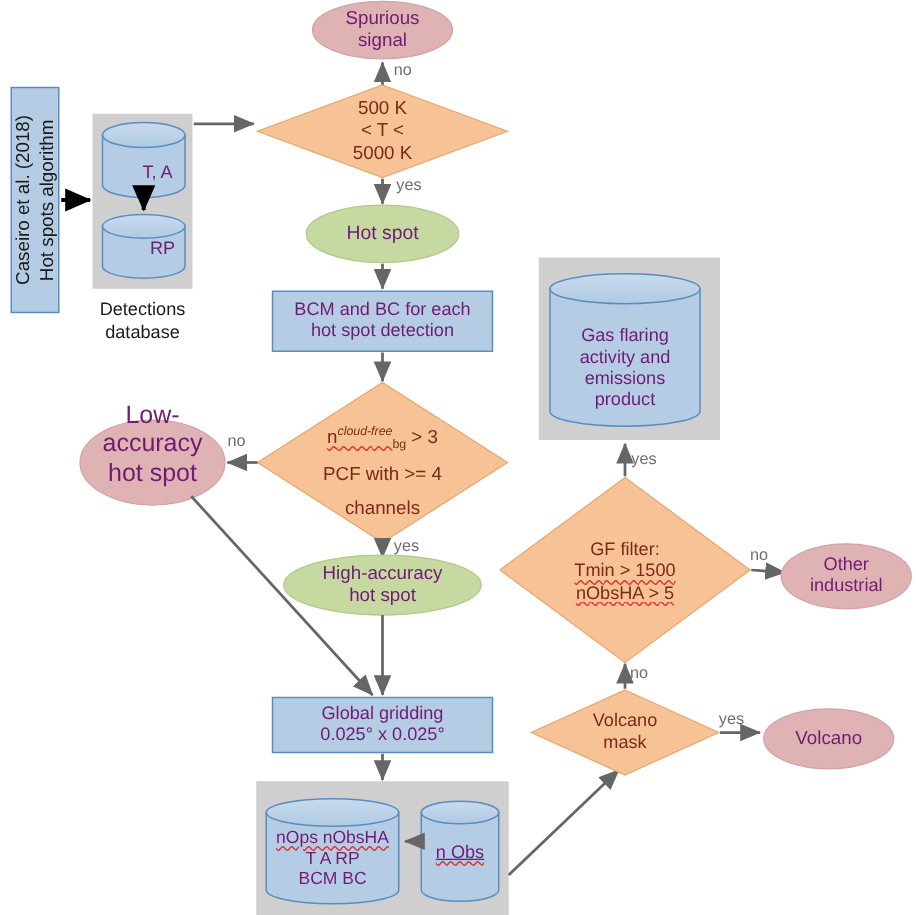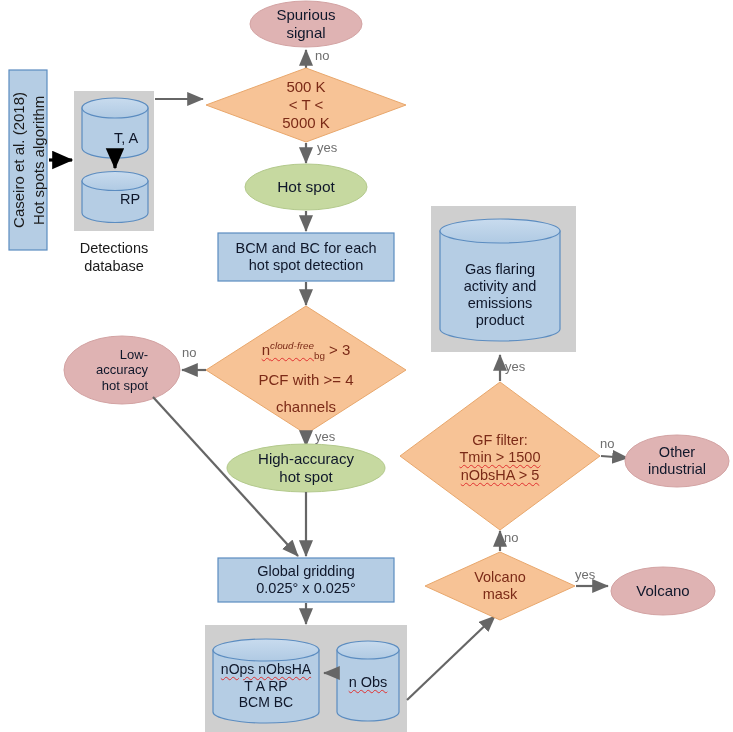--- a/index.html
+++ b/index.html
@@ -27,21 +27,21 @@
   .node-text {
     position: absolute;
     display: flex;
     align-items: center;
     justify-content: center;
     text-align: center;
     line-height: 1.18;
     pointer-events: none;
     white-space: pre-line;
   }
-  .txt-dark { color: #0f172a; }
+  .txt-dark { color: #701a75; }
   .txt-red  { color: #7B2A17; }
   .lbl {
     position: absolute;
     font-size: 13px;
     color: #6e6e6e;
   }
   .caption {
     position: absolute;
     text-align: center;
     font-size: 14.5px;
@@ -215,36 +215,36 @@
   <div class="node-text txt-red" style="left:216px; top:327px; width:180px; height:84px; font-size:15px; flex-direction:column; gap:9px;">
     <div>
       <span class="sqwig"><span>n</span><sup>cloud-free</sup><sub>bg</sub></span><span> &gt; 3</span>
     </div>
     <div>PCF with &gt;= 4</div>
     <div>channels</div>
   </div>
   <div class="lbl" style="left:182px; top:345px;">no</div>
   <div class="lbl" style="left:315px; top:429px;">yes</div>
 
-  <div class="node-text txt-dark" style="left:72px; top:338px; width:100px; height:64px; font-size:13px;text-align:right;">Low-
+  <div class="node-text txt-dark" style="left:72px; top:324px; width:100px; height:64px; font-size:20px;">Low-
 accuracy
 hot spot</div>
 
   <div class="node-text txt-dark" style="left:227px; top:446px; width:158px; height:44px; font-size:15px;">High-accuracy
 hot spot</div>
 
   <div class="node-text txt-dark" style="left:218px; top:558px; width:176px; height:44px; font-size:14.5px;">Global gridding
 0.025° x 0.025°</div>
 
   <div class="node-text txt-dark" style="left:213px; top:658px; width:106px; height:56px; font-size:14px; flex-direction:column;">
     <div class="sqwig">nOps nObsHA</div>
     <div>T A RP</div>
     <div>BCM BC</div>
   </div>
-  <div class="node-text txt-dark" style="left:337px; top:672px; width:62px; height:22px; font-size:14.5px;">
+  <div class="node-text txt-dark" style="left:337px; top:672px; width:62px; height:22px; font-size:14.5px;text-decoration:underline;">
     <span class="sqwig">n Obs</span>
   </div>
 
   <div class="node-text txt-red" style="left:455px; top:564px; width:90px; height:44px; font-size:14.5px;">Volcano
 mask</div>
   <div class="lbl" style="left:575px; top:567px;">yes</div>
   <div class="lbl" style="left:504px; top:530px;">no</div>
 
   <div class="node-text txt-dark" style="left:611px; top:580px; width:104px; height:22px; font-size:15px;">Volcano</div>
 

